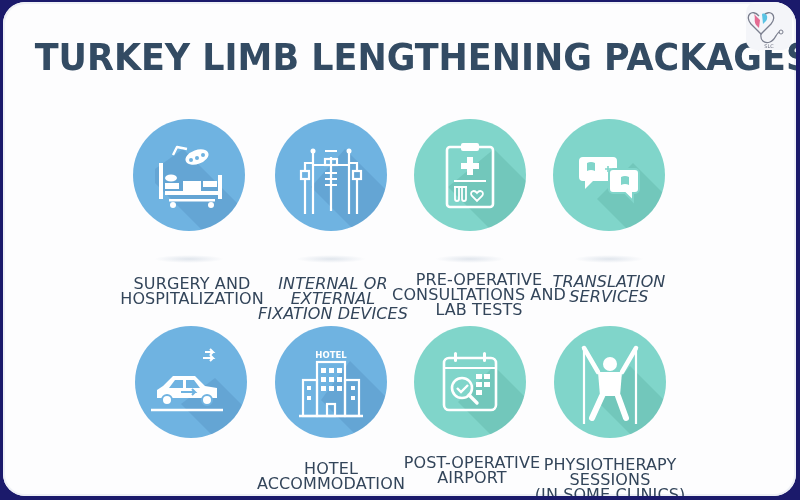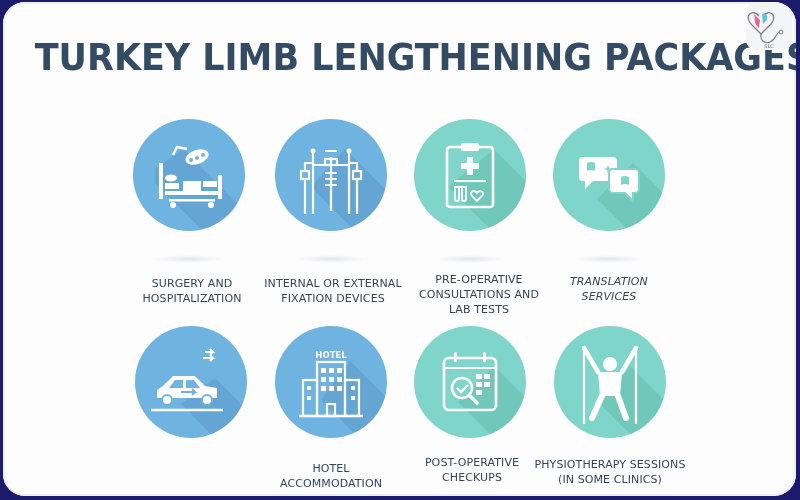--- a/index.html
+++ b/index.html
@@ -49,21 +49,21 @@
       position: absolute;
       width: 70px; height: 8px;
       border-radius: 50%;
       background: radial-gradient(ellipse at center, rgba(200,210,222,0.55) 0%, rgba(255,255,255,0) 70%);
     }
     .label {
       position: absolute;
       width: 180px;
       text-align: center;
       font-family: "DejaVu Sans", sans-serif;
-      font-size: 11px;
+      font-size: 16px;
       line-height: 15px;
       color: #33455a;
       letter-spacing: 0.1px;
       white-space: pre-line;
     }
   </style>
 </head>
 <body>
 
 <div class="card">
@@ -126,21 +126,21 @@
         <line x1="50" y1="54" x2="62" y2="54"></line>
         <line x1="50" y1="60" x2="62" y2="60"></line>
         <line x1="50" y1="66" x2="62" y2="66"></line>
         <path d="M38 46 H50 M62 46 H74"></path>
       </g>
       <circle cx="38" cy="32" r="2.5" fill="#fff"></circle>
       <circle cx="74" cy="32" r="2.5" fill="#fff"></circle>
     </svg>
   </div>
   <div class="glow" style="left:293px; top:253px;"></div>
-  <div class="label" style="left:240px; top:274px;">INTERNAL OR EXTERNAL
+  <div class="label" style="left:240px; top:274px;font-style:italic;">INTERNAL OR EXTERNAL
 FIXATION DEVICES</div>
 
   <div class="circle teal" style="left:411px; top:117px;">
     <svg width="112" height="112" viewBox="0 0 112 112">
       <polygon points="80,30 112,62 112,112 78,112 34,68" fill="rgba(30,110,100,0.14)"></polygon>
       <rect x="33" y="28" width="46" height="60" rx="3" fill="none" stroke="#fff" stroke-width="2.6"></rect>
       <rect x="47" y="24" width="18" height="8" rx="2" fill="#fff"></rect>
       <rect x="53" y="38" width="6" height="18" fill="#fff"></rect>
       <rect x="47" y="44" width="18" height="6" fill="#fff"></rect>
       <line x1="40" y1="62" x2="72" y2="62" stroke="#fff" stroke-width="2"></line>
@@ -230,21 +230,21 @@
         <rect x="62" y="56" width="6" height="5"></rect>
           <rect x="70" y="56" width="6" height="5"></rect>
         <rect x="62" y="64" width="6" height="5"></rect>
       </g>
       <circle cx="48" cy="62" r="10" fill="#80d5ca" stroke="#fff" stroke-width="2.6"></circle>
       <path d="M43 62 l4 4 l7 -7" fill="none" stroke="#fff" stroke-width="2.4"></path>
       <line x1="55" y1="69" x2="63" y2="77" stroke="#fff" stroke-width="3.4" stroke-linecap="round"></line>
     </svg>
   </div>
   <div class="label" style="left:379px; top:453px;">POST-OPERATIVE
-CHECKUPS</div>
+AIRPORT</div>
 
   <div class="circle teal" style="left:551px; top:324px;">
     <svg width="112" height="112" viewBox="0 0 112 112">
       <polygon points="76,40 112,76 112,112 80,112 46,78" fill="rgba(30,110,100,0.14)"></polygon>
       <line x1="30" y1="22" x2="30" y2="98" stroke="#fff" stroke-width="2.2"></line>
       <line x1="82" y1="22" x2="82" y2="98" stroke="#fff" stroke-width="2.2"></line>
       <path d="M30 22 L44 46 M82 22 L68 46" stroke="#fff" stroke-width="4.5" stroke-linecap="round"></path>
       <circle cx="56" cy="38" r="7" fill="#fff"></circle>
       <path d="M44 46 L68 46 L66 70 L46 70 Z" fill="#fff"></path>
       <path d="M48 70 L38 92 M64 70 L72 92" stroke="#fff" stroke-width="6" stroke-linecap="round"></path>

